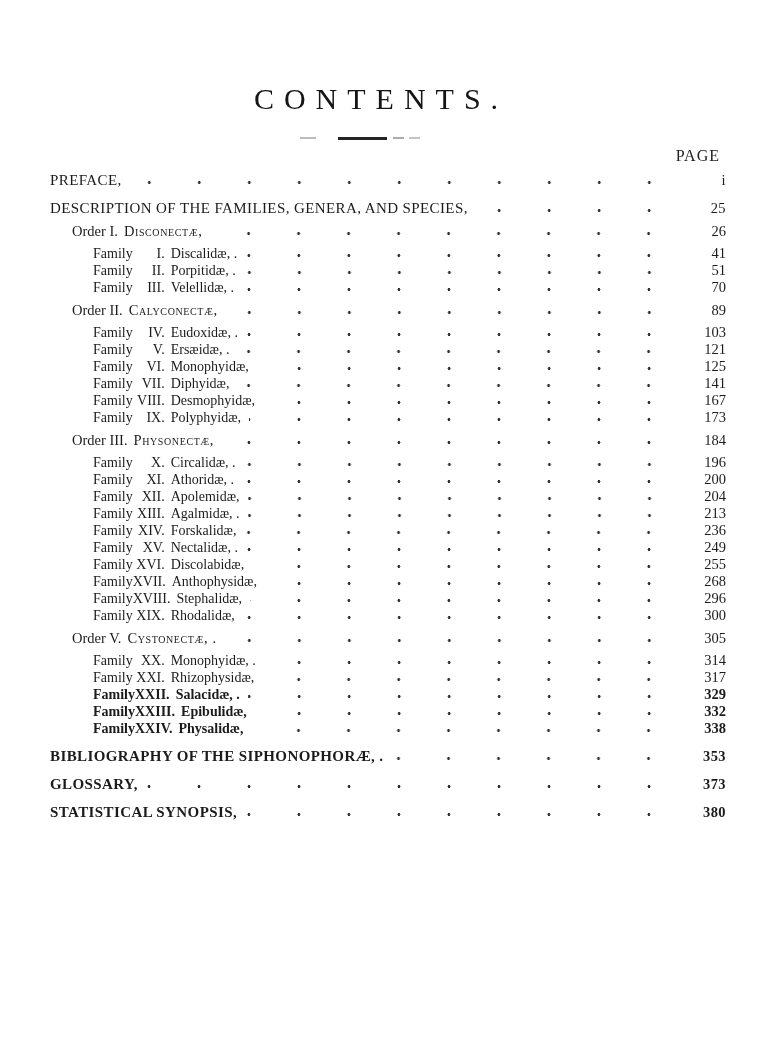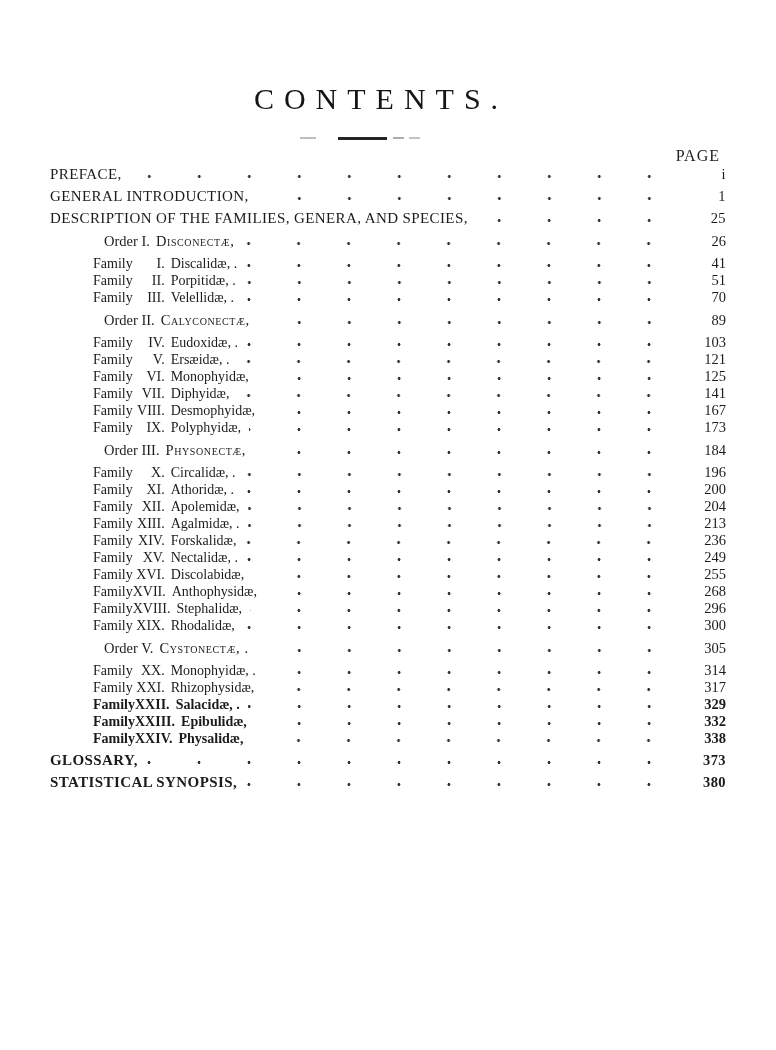--- a/index.html
+++ b/index.html
@@ -42,29 +42,29 @@
     text-align:right;
     padding-right:6px;
     font-size:16px;
     letter-spacing:1px;
     line-height:11px;
     margin-top:10px;
     color:#222;
   }
 
   .row { display:flex; align-items:baseline; line-height:17px; }
-  .row.main   { margin-top:5px; font-size:15px; letter-spacing:0.4px; }
+  .row.main   { margin-top:11px; font-size:15px; letter-spacing:0.4px; }
   .row.order  { margin-top:6px; margin-bottom:5px; font-size:14.5px; padding-left:22px; }
   .row.family { font-size:14px; padding-left:43px; }
   .row.bold   { font-weight:bold; }
 
   .fam      { flex:0 0 38px; }
   .numeral  { flex:0 0 32px; text-align:right; }
   .name     { margin-left:6px; white-space:nowrap; }
-  .prefix   { white-space:nowrap;margin-left:32px; }
+  .prefix   { white-space:nowrap; }
   .ordername{ font-variant:small-caps; letter-spacing:0.6px; margin-left:6px; white-space:nowrap; }
   .label    { white-space:nowrap; }
 
   .leader {
     flex:1 1 auto;
     min-width:22px;
     align-self:stretch;
     margin:0 8px;
     background-image:radial-gradient(circle, var(--dot) 1.2px, transparent 1.7px);
     background-repeat:repeat-x;
@@ -90,25 +90,20 @@
 
   <div class="toc">
     <div class="page-label">PAGE</div>
     <div id="toc-list">
         <div class="row main">
           <span class="label">PREFACE,</span>
           <span class="leader"></span>
           <span class="pagenum">i</span>
         </div>
         <div class="row main">
-          <span class="label">GENERAL INTRODUCTION,</span>
-          <span class="leader"></span>
-          <span class="pagenum">1</span>
-        </div>
-        <div class="row main">
           <span class="label">DESCRIPTION OF THE FAMILIES, GENERA, AND SPECIES,</span>
           <span class="leader"></span>
           <span class="pagenum">25</span>
         </div>
         <div class="row order">
           <span class="prefix">Order I.</span>
           <span class="ordername">Disconectæ,</span>
           <span class="leader"></span>
           <span class="pagenum">26</span>
         </div>
@@ -292,20 +287,25 @@
           <span class="pagenum">332</span>
         </div>
         <div class="row family bold">
           <span class="fam">Family</span>
           <span class="numeral">XXIV.</span>
           <span class="name">Physalidæ,</span>
           <span class="leader"></span>
           <span class="pagenum">338</span>
         </div>
         <div class="row main bold">
+          <span class="label">BIBLIOGRAPHY OF THE SIPHONOPHORÆ, .</span>
+          <span class="leader"></span>
+          <span class="pagenum">353</span>
+        </div>
+        <div class="row main bold">
           <span class="label">GLOSSARY,</span>
           <span class="leader"></span>
           <span class="pagenum">373</span>
         </div>
         <div class="row main bold">
           <span class="label">STATISTICAL SYNOPSIS,</span>
           <span class="leader"></span>
           <span class="pagenum">380</span>
         </div>
       </div>

